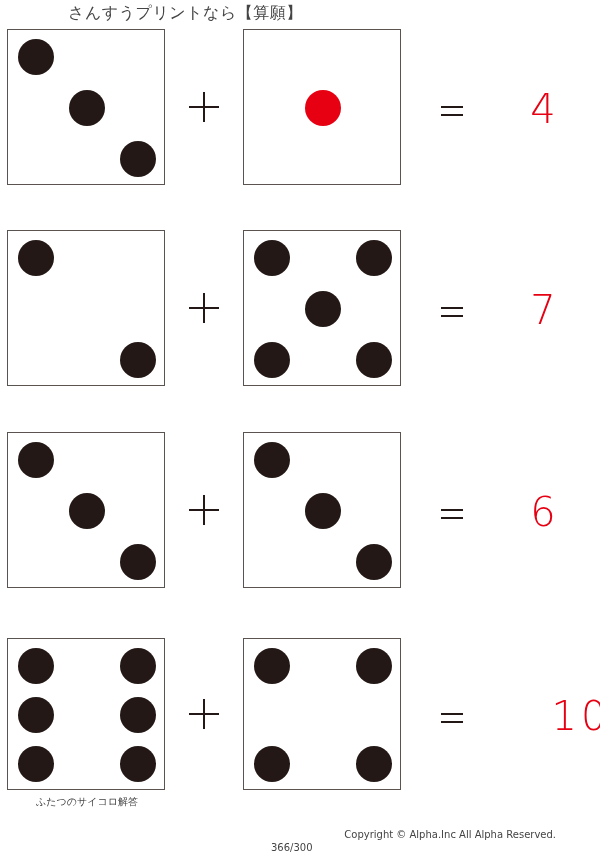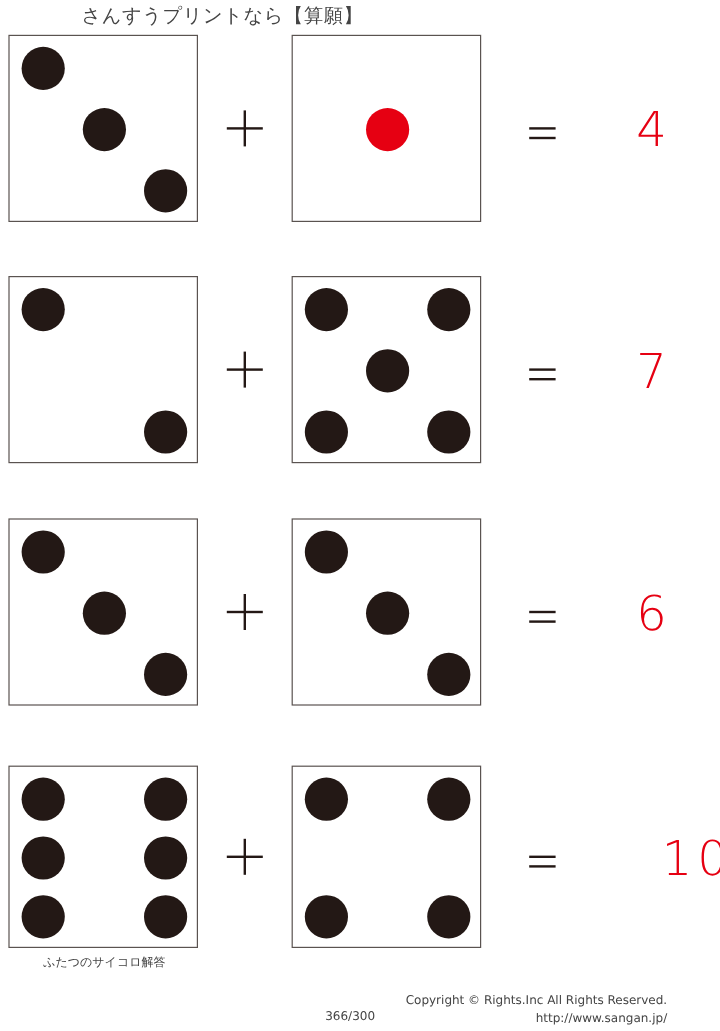--- a/index.html
+++ b/index.html
@@ -82,15 +82,14 @@
       <div class="pip" style="left: 130px; top: 125px;"></div>
     </div>
     <div class="op plus" aria-label="+" style="left: 204px; top: 714px;"></div>
     <div class="op eq" aria-label="=" style="left: 452px; top: 718px;"></div>
     <div class="answer" style="left: 545px; top: 716px; margin-left: 36px;">10</div>
   </div>
 
 <div class="footer-left">ふたつのサイコロ解答</div>
 <div class="footer-page">366/300</div>
 <div class="footer-right">
-  <div>Copyright ©  Rights.Inc All Rights Reserved.</div>
-  <div>http://www.sangan.jp/</div>
+  <div>Copyright ©  Alpha.Inc All Alpha Reserved.</div>
 </div>
 
 </body></html>

